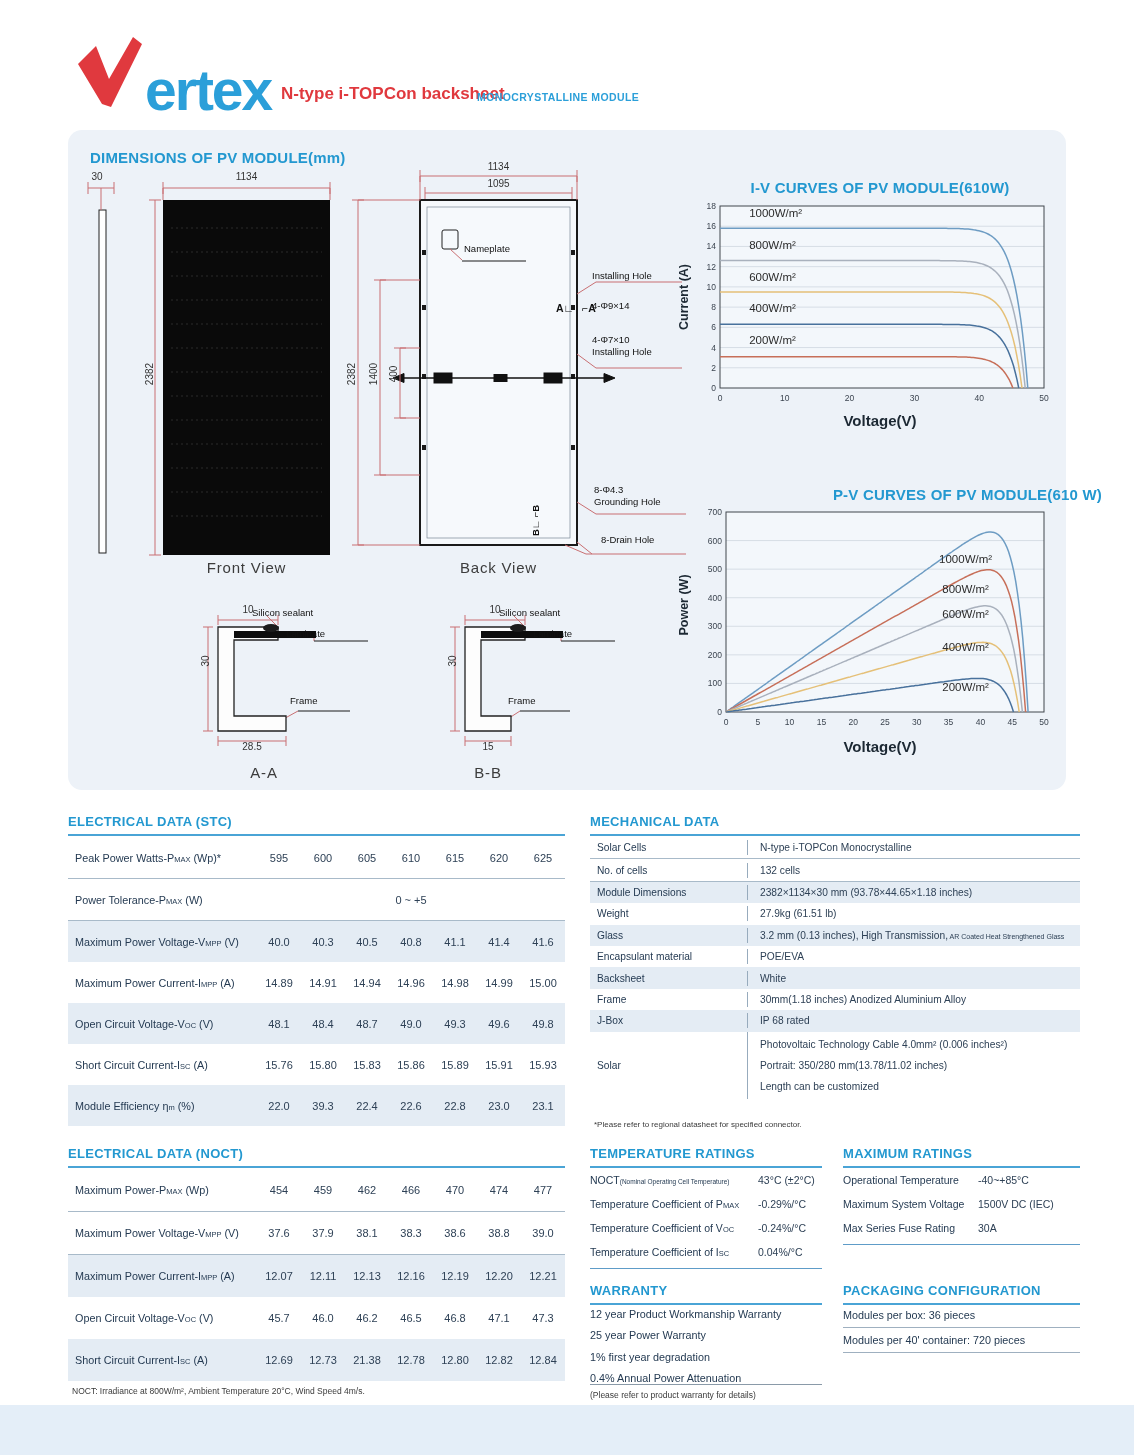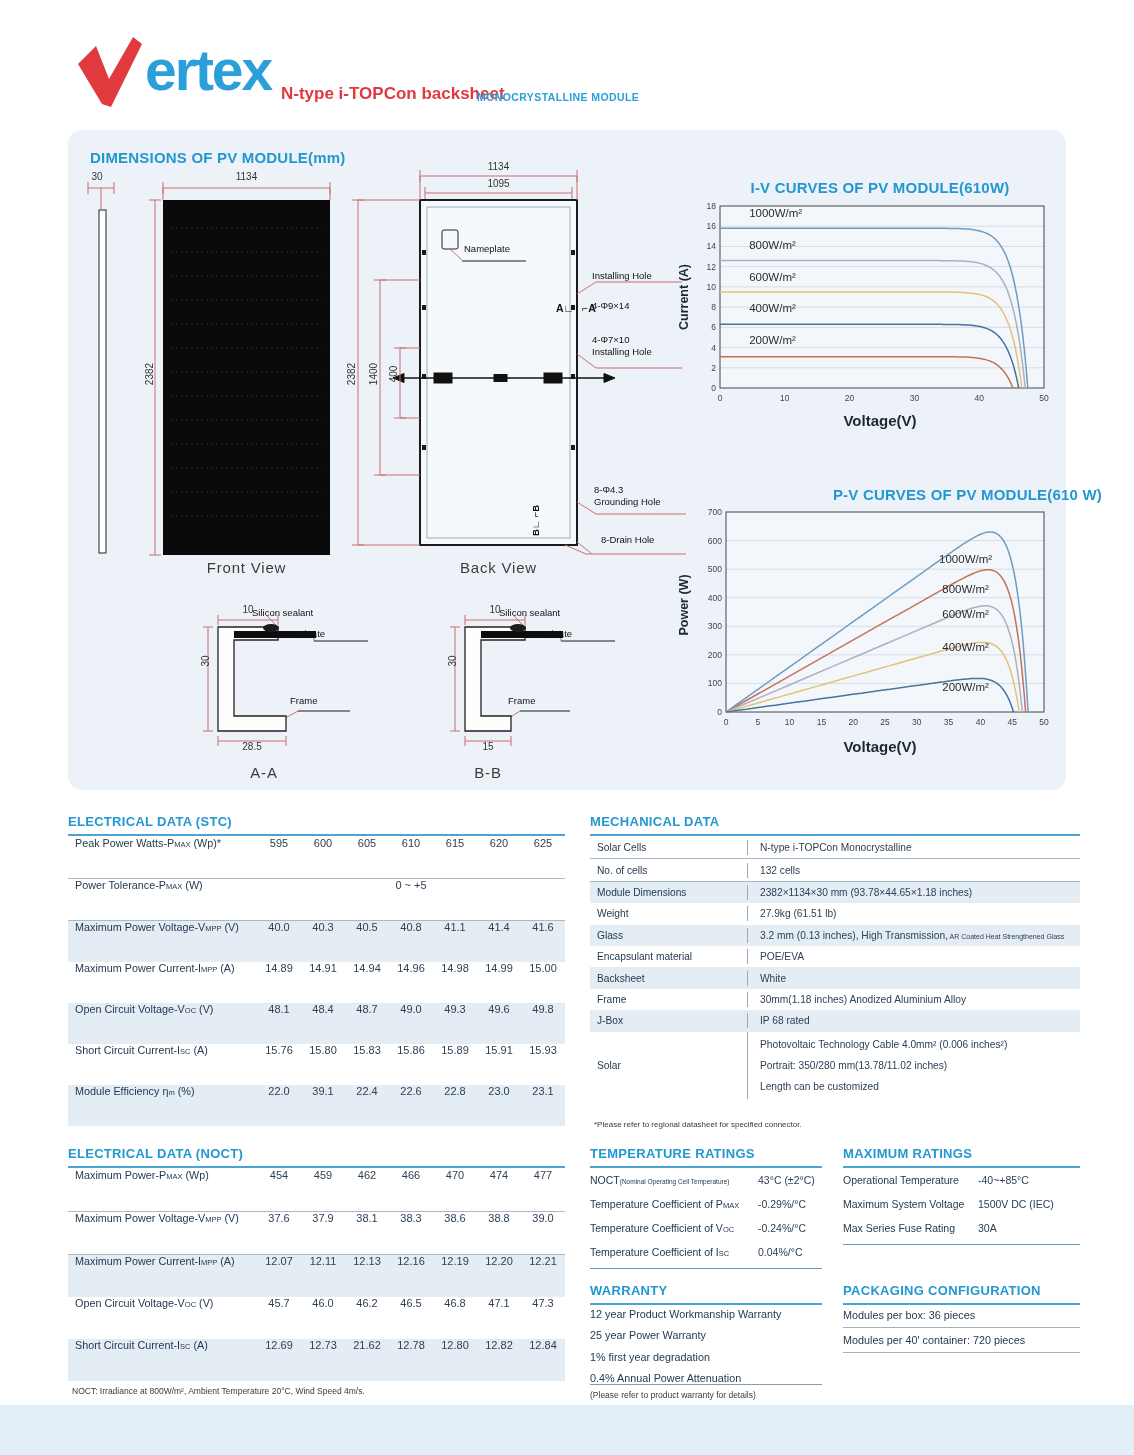--- a/index.html
+++ b/index.html
@@ -1,42 +1,42 @@
 <!DOCTYPE html>
 <html><head>
 <meta charset="utf-8">
 <style>
   html,body{margin:0;padding:0;background:#fff;}
   .page{position:relative;width:1134px;height:1455px;background:#ffffff;
         font-family:"Liberation Sans",sans-serif;overflow:hidden;color:#2e4156;}
   .abs{position:absolute;}
   
   .logo{position:absolute;left:76px;top:34px;display:flex;align-items:flex-start;}
-  .logo-text{font-size:57px;font-weight:bold;color:#2b9fd9;line-height:72px;letter-spacing:-2px;margin-left:3px;}
+  .logo-text{font-size:57px;font-weight:bold;color:#2b9fd9;line-height:72px;letter-spacing:-2px;margin-left:3px;margin-top:20px;}
   .sub-red{position:absolute;left:281px;top:84px;font-size:17px;font-weight:bold;color:#e0393e;}
   .module-type{position:absolute;left:477px;top:91px;font-size:10.5px;font-weight:bold;color:#2b9fd9;letter-spacing:.4px;}
   
   .panel{position:absolute;left:68px;top:130px;width:998px;height:660px;background:#edf2f8;border-radius:14px;}
   .dim-title{position:absolute;left:90px;top:149px;font-size:15px;font-weight:bold;color:#2398d0;letter-spacing:.2px;}
   .dimlab{position:absolute;font-size:10px;color:#333;text-align:center;line-height:12px;}
   .rot{transform:rotate(-90deg);}
   .lead{position:absolute;font-size:9.5px;color:#111;line-height:11px;}
   .mark{position:absolute;font-size:10.5px;color:#111;font-weight:bold;}
   .cap{position:absolute;font-size:15px;color:#3c3c3c;text-align:center;letter-spacing:.8px;}
   
   .ctitle{position:absolute;width:360px;text-align:center;font-size:15px;font-weight:bold;color:#2398d0;letter-spacing:.2px;}
   .axis-x{position:absolute;width:360px;text-align:center;font-size:15px;font-weight:bold;color:#1c2833;}
   .axis-y{position:absolute;text-align:center;font-size:12.5px;font-weight:bold;color:#1c2833;line-height:14px;}
   svg{font-family:"Liberation Sans",sans-serif;}
   
   .sec-h{position:absolute;font-size:13px;font-weight:bold;color:#2398d0;letter-spacing:.3px;
          border-bottom:2px solid #4aa4d6;padding-bottom:5px;}
   
   .etable{position:absolute;}
-  .erow{display:flex;align-items:flex-start;height:41px;}
+  .erow{display:flex;align-items:center;height:41px;}
   #noct-table .erow{height:42px;}
   .erow.shade{background:#e4ecf4;}
   .erow.hline{border-bottom:1px solid #a8bac9;}
   .elabel{width:182px;padding-left:7px;font-size:10.8px;color:#243a52;}
   .subsc{font-size:7.5px;}
   .ecell{flex:1;text-align:center;font-size:11px;color:#2e4156;}
   .espan{flex:1;text-align:center;font-size:11px;color:#2e4156;}
   
   .mrow{display:flex;align-items:center;min-height:21.4px;}
   .mrow.shade{background:#e4ecf4;}
@@ -333,21 +333,21 @@
         <div class="ecell">15.80</div>
         <div class="ecell">15.83</div>
         <div class="ecell">15.86</div>
         <div class="ecell">15.89</div>
         <div class="ecell">15.91</div>
         <div class="ecell">15.93</div>
       </div>
       <div class="erow shade">
         <div class="elabel"><span class="label-pre">Module Efficiency η</span><span class="subsc">m</span><span class="label-post"> (%)</span></div>
         <div class="ecell">22.0</div>
-        <div class="ecell">39.1</div>
+        <div class="ecell">39.3</div>
         <div class="ecell">22.4</div>
         <div class="ecell">22.6</div>
         <div class="ecell">22.8</div>
         <div class="ecell">23.0</div>
         <div class="ecell">23.1</div>
       </div>
     </div>
 
   <div class="sec-h" style="left:68px;top:1146px;width:497px;">ELECTRICAL DATA (NOCT)</div>
   <div class="etable" id="noct-table" style="left:68px;top:1169px;width:497px;">
@@ -388,21 +388,21 @@
         <div class="ecell">46.2</div>
         <div class="ecell">46.5</div>
         <div class="ecell">46.8</div>
         <div class="ecell">47.1</div>
         <div class="ecell">47.3</div>
       </div>
       <div class="erow shade">
         <div class="elabel"><span class="label-pre">Short Circuit Current-I</span><span class="subsc">SC</span><span class="label-post"> (A)</span></div>
         <div class="ecell">12.69</div>
         <div class="ecell">12.73</div>
-        <div class="ecell">21.62</div>
+        <div class="ecell">21.38</div>
         <div class="ecell">12.78</div>
         <div class="ecell">12.80</div>
         <div class="ecell">12.82</div>
         <div class="ecell">12.84</div>
       </div>
     </div>
   <div class="note" style="left:72px;top:1386px;font-size:8.5px;">NOCT: Irradiance at 800W/m², Ambient Temperature 20°C, Wind Speed 4m/s.</div>
 
   <div class="sec-h" style="left:590px;top:814px;width:490px;">MECHANICAL DATA</div>
   <div class="etable" id="mech-table" style="left:590px;top:837px;width:490px;">

